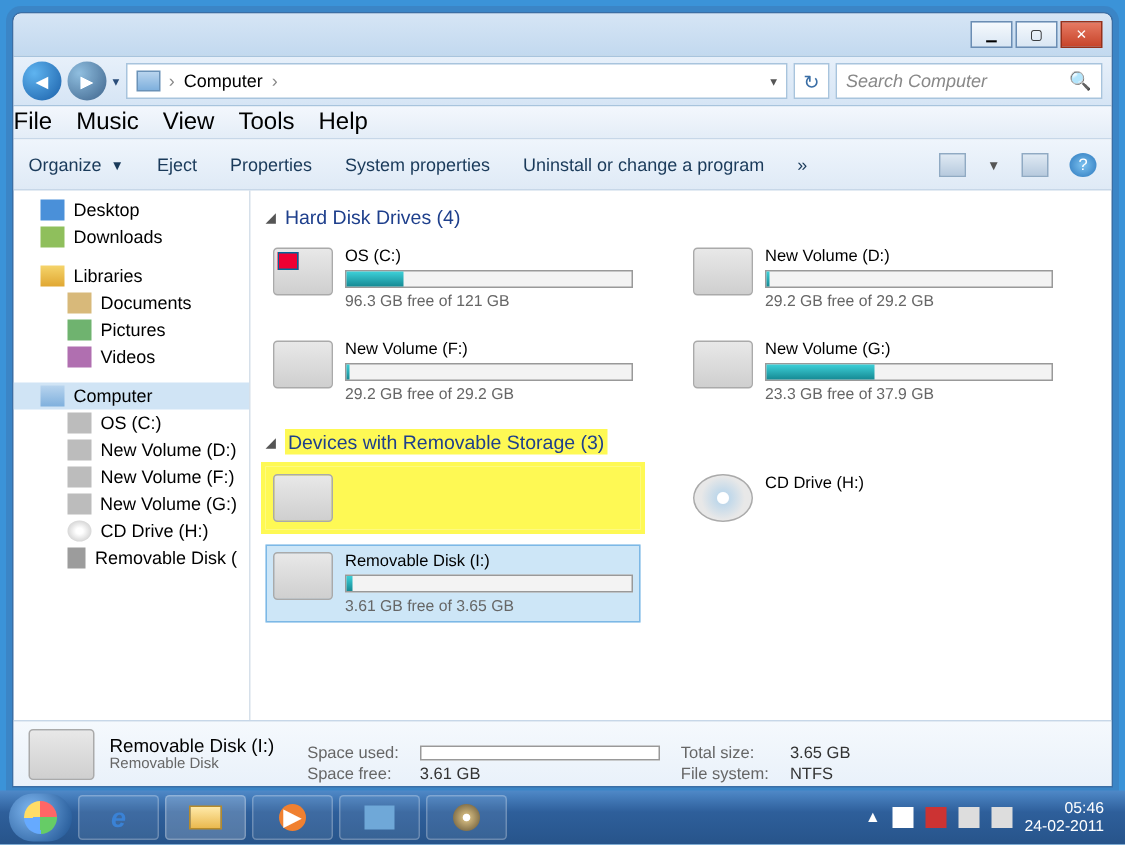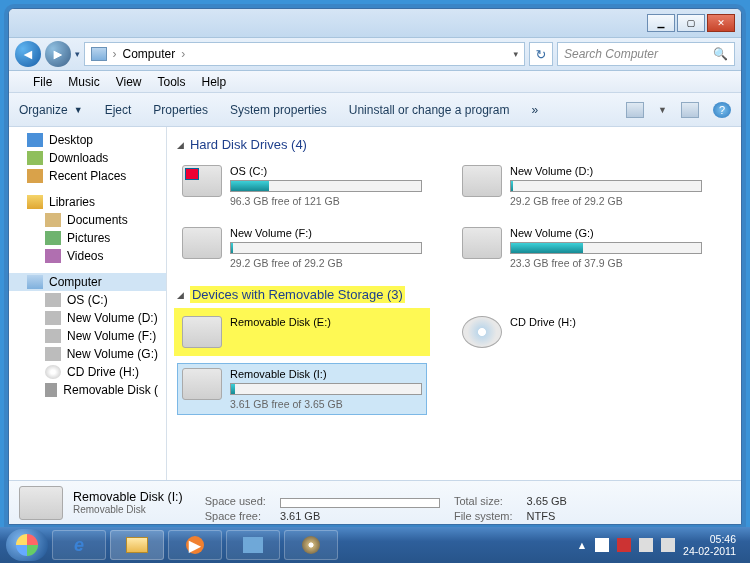--- a/index.html
+++ b/index.html
@@ -8,21 +8,21 @@
 .titlebar { height: 28px; background: linear-gradient(#d6e5f5,#c2d9ef); display: flex; justify-content: flex-end; align-items: center; padding-right: 6px; gap: 2px; }
 .winbtn { width: 28px; height: 18px; border: 1px solid #6b8db3; background: linear-gradient(#f5f9fd,#d9e6f3); font-size: 9px; display:flex;align-items:center;justify-content:center;cursor:pointer;}
 .winbtn.close { background: linear-gradient(#e67a63,#c7442a); color:#fff; border-color:#96301a;}
 .navbar { height: 34px; background: linear-gradient(#e7f0fa,#d6e5f5); display:flex; align-items:center; padding: 0 6px; gap: 4px; border-top:1px solid #a8c4dd; border-bottom:1px solid #a8c4dd;}
 .navbtn { width:26px; height:26px; border-radius:50%; background: radial-gradient(circle at 30% 30%, #5fb4f0, #1a5fa8); display:flex; align-items:center;justify-content:center; color:#fff; font-size:14px; cursor:pointer;}
 .navbtn.disabled { filter:grayscale(0.5) brightness(1.1); }
 .addrbox { flex:1; height:24px; border:1px solid #a8c4dd; background:#fff; display:flex; align-items:center; padding:0 6px; gap:6px; font-size:12px; }
 .addrbox .sep { color:#888; }
 .refresh { width:24px; height:24px; border:1px solid #a8c4dd; background:#fff; display:flex;align-items:center;justify-content:center; color:#3a6ea5; font-size:13px; cursor:pointer;}
 .searchbox { width:178px; height:24px; border:1px solid #a8c4dd; background:#fff; padding:0 6px; font-size:12px; color:#888; display:flex; align-items:center; justify-content:space-between;}
-.menubar { height:22px; background: linear-gradient(#f3f7fd,#e4edf7); display:flex; align-items:center; padding:0 24px; gap:16px; font-size:12px; border-bottom:1px solid #c7d7e8; }
+.menubar { height:22px; background: linear-gradient(#f3f7fd,#e4edf7); display:flex; align-items:center; padding:0 0; gap:16px; font-size:16px; border-bottom:1px solid #c7d7e8; }
 .menubar span { cursor:pointer; }
 .toolbar { height:34px; background: linear-gradient(#eff5fc,#dfeaf6); display:flex; align-items:center; padding:0 10px; gap:22px; font-size:12px; color:#1a3a5a; border-bottom:1px solid #c7d7e8; position:relative;}
 .toolbar .chev { color:#1a3a5a; font-size:9px; margin-left:-16px;}
 .toolbar .tright { position:absolute; right:10px; display:flex; gap:14px; align-items:center;}
 .tico { width:18px; height:16px; display:inline-block; }
 .contentarea { display:flex; height: calc(100% - 28px - 34px - 22px - 34px - 44px); }
 .sidebar { width:158px; border-right:1px solid #d6e0ea; padding:4px 0; overflow:hidden; font-size:12px; }
 .sbitem { display:flex; align-items:center; gap:6px; padding:2px 8px 2px 18px; cursor:pointer; white-space:nowrap; }
 .sbitem.indent { padding-left:36px; }
 .sbitem.sel { background:#d0e4f5; }
@@ -118,24 +118,20 @@
     <div class="sidebar">
       <div class="sbgroup">
         <div class="sbitem">
             <span class="sbico" style="background:#4a90d9;"></span>
             <span>Desktop</span>
           </div>
         <div class="sbitem">
             <span class="sbico" style="background:#8fbf5c;"></span>
             <span>Downloads</span>
           </div>
-        <div class="sbitem">
-            <span class="sbico" style="background:#d9a24a;"></span>
-            <span>Recent Places</span>
-          </div>
       </div>
       <div class="sbgroup">
         <div class="sbitem">
             <span class="sbico" style="background:linear-gradient(#f5d46b,#e0a732);"></span>
             <span>Libraries</span>
           </div>
         <div class="sbitem indent">
             <span class="sbico" style="background:#d8b97a;"></span>
             <span>Documents</span>
           </div>
@@ -228,23 +224,20 @@
         </div>
       </div>
 
       <div class="grouphdr">
           <span class="tri">◢</span>
           <span class="highlight-title">Devices with Removable Storage (3)</span>
         </div>
       <div class="drivegrid">
         <div class="drive hl nodatabar">
           <div class="dico"></div>
-          <div class="dinfo">
-            <div class="dtitle">Removable Disk (E:)</div>
-          </div>
         </div>
         <div class="drive nodatabar">
           <div class="dico cd"></div>
           <div class="dinfo">
             <div class="dtitle">CD Drive (H:)</div>
           </div>
         </div>
         <div class="drive sel">
           <div class="dico"></div>
           <div class="dinfo">

